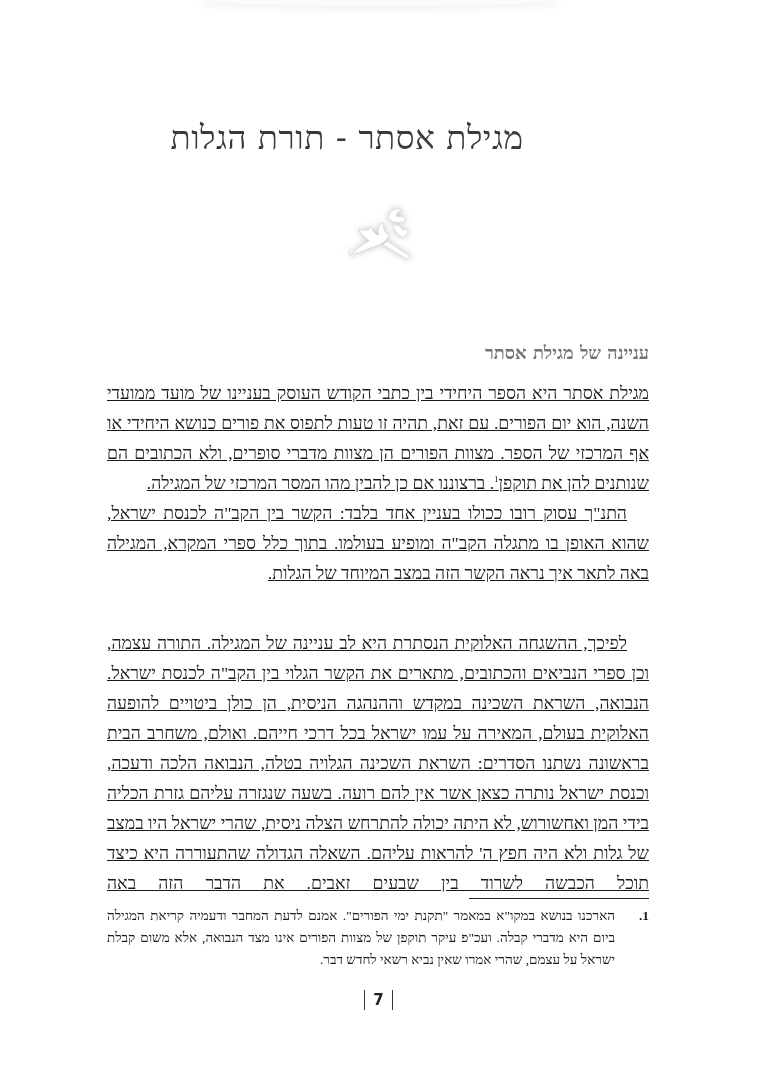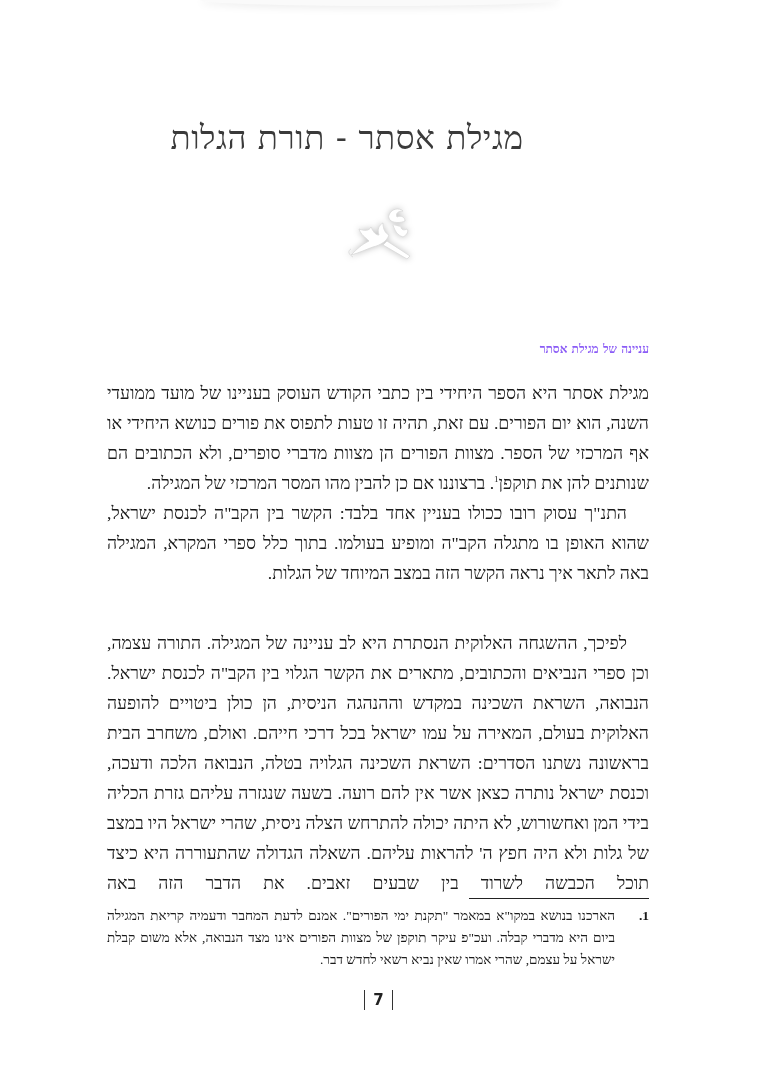--- a/index.html
+++ b/index.html
@@ -50,39 +50,40 @@
     left: 343px;
     top: 205px;
     width: 76px;
     height: 58px;
     filter: drop-shadow(0 0 3px rgba(0,0,0,0.25));
   }
   .section-heading {
     position: absolute;
     top: 342px;
     right: 108px;
-    font-size: 12px;
+    font-size: 18px;
     font-weight: bold;
-    color: #8b5cf6;
+    color: #737373;
     margin: 0;
   }
   .body-text {
     position: absolute;
     top: 378px;
     right: 108px;
     width: 542px;
     font-family: "Liberation Serif", "DejaVu Serif", serif;
     font-size: 17.6px;
     line-height: 30px;
     text-align: justify;
     text-align-last: right;
     color: #1a1a1a;
   }
   .body-text p {
     margin: 0;
+    text-decoration: underline;
   }
   .body-text p.indent {
     text-indent: 22px;
   }
   .body-text p.cont {
     text-align-last: justify;
     margin-top: 40px;
   }
   sup.fn {
     font-size: 9px;

